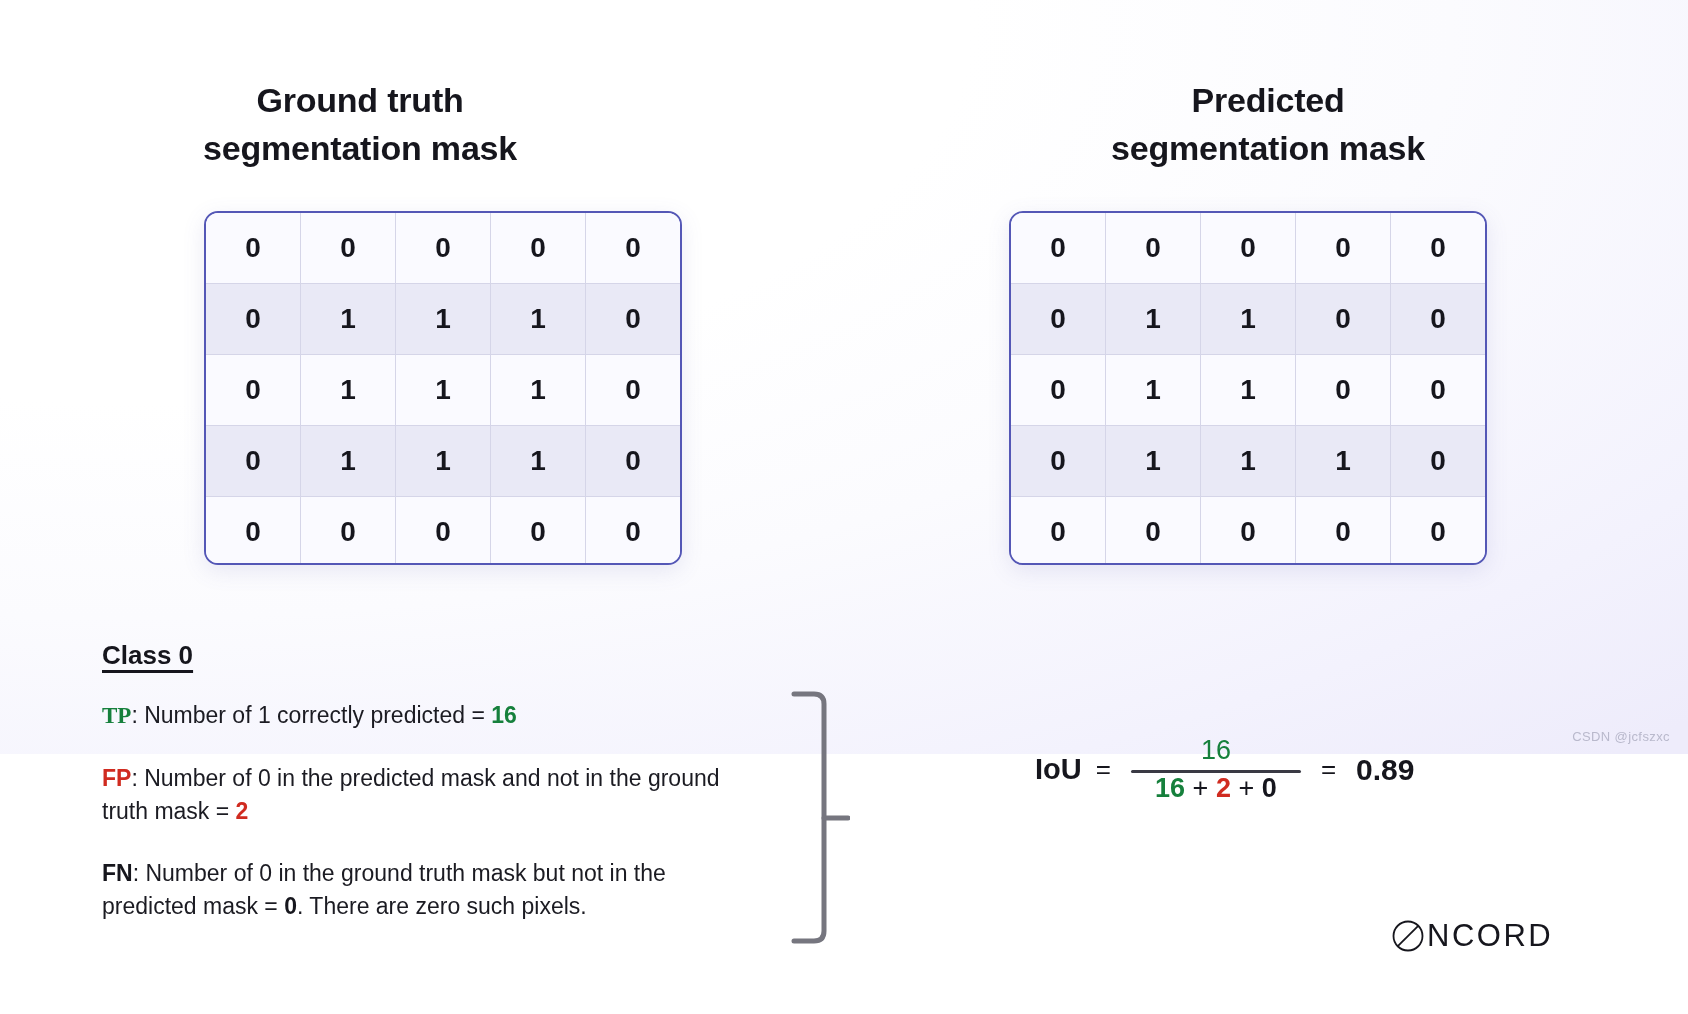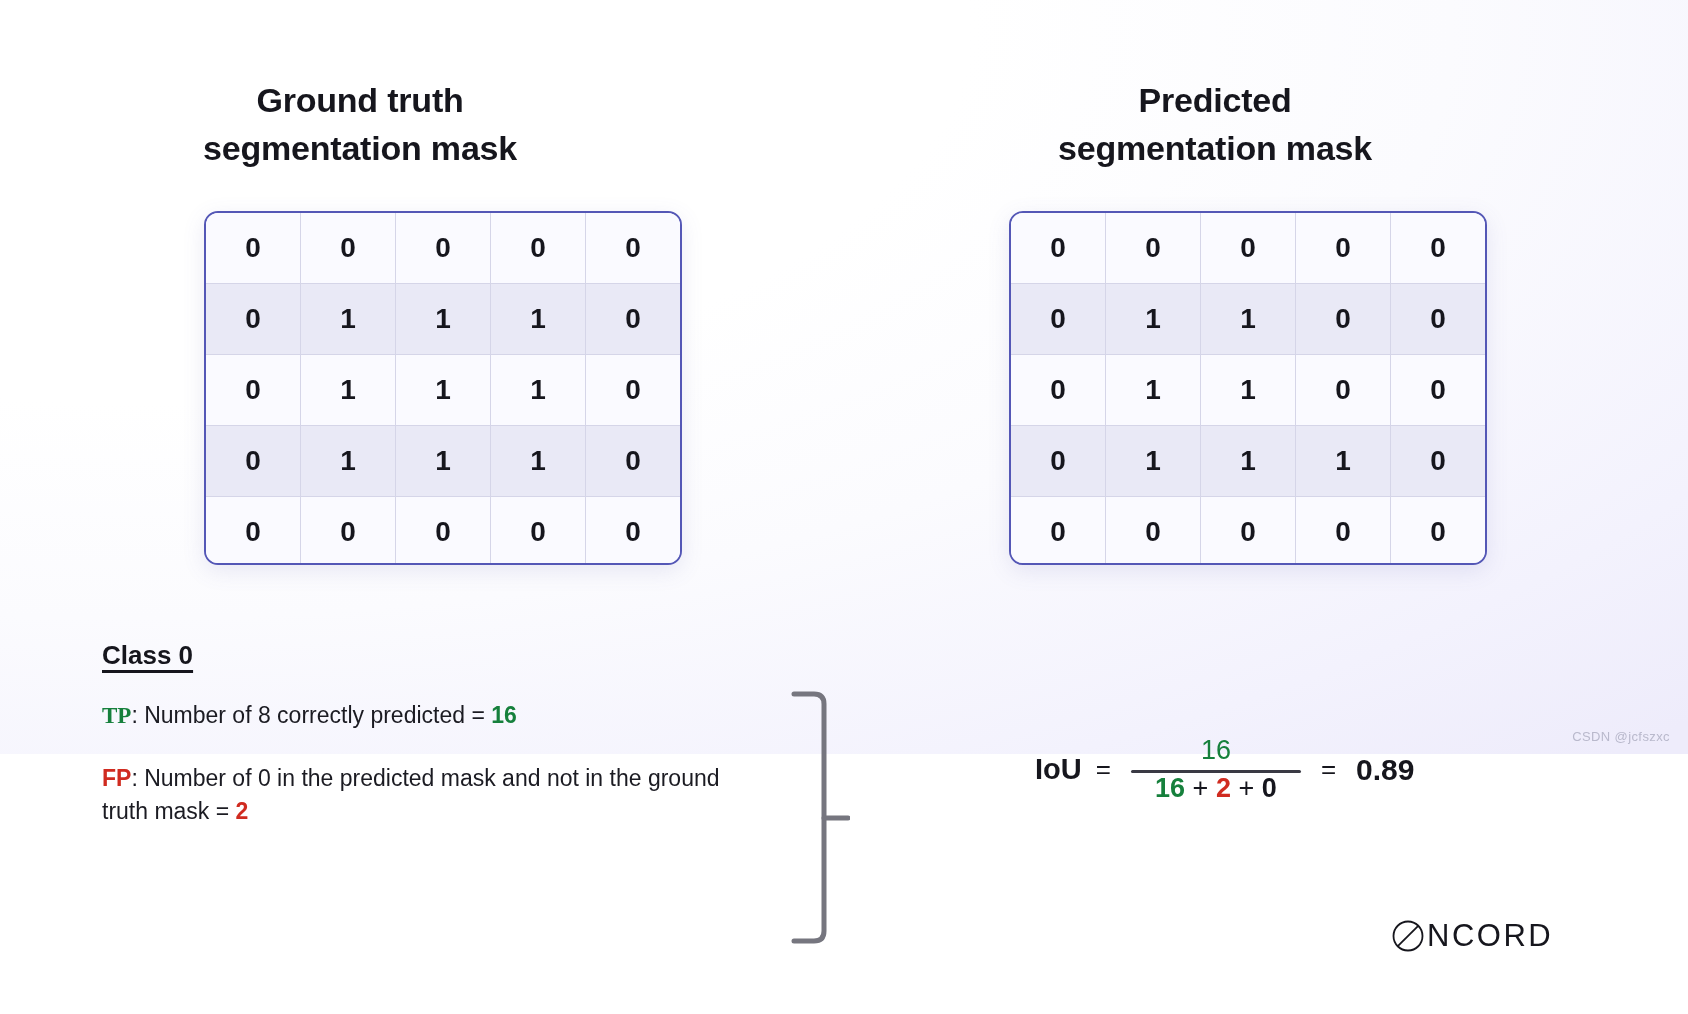--- a/index.html
+++ b/index.html
@@ -26,21 +26,21 @@
     position: absolute;
     text-align: center;
     font-size: 34px;
     font-weight: bold;
     color: #16161d;
     line-height: 1.42;
     letter-spacing: -0.2px;
     white-space: pre-line;
   }
   #gt-title { left: 120px;  top: 76px; width: 480px; }
-  #pr-title { left: 1005px; top: 76px; width: 420px; }
+  #pr-title { left: 1058px; top: 76px; width: 420px; }
 
   
   .grid-wrap {
     position: absolute;
     border: 2px solid #5457b6;
     border-radius: 14px;
     overflow: hidden;
     box-shadow: 0 6px 22px rgba(90, 92, 170, 0.13);
     background: #fbfbff;
   }
@@ -269,27 +269,30 @@
             <td class="v-green">0</td>
           </tr>
         </tbody>
     </table>
   </div>
 
   <div id="class-block">
     <div id="class-heading">Class 0</div>
 
     <div class="metric-line">
-      <span class="tag-tp">TP</span><span>: Number of 8 correctly predicted = </span><span class="num-green">16</span><span></span>
+      <span class="tag-tp">TP</span><span>: Number of 1 correctly predicted = </span><span class="num-green">16</span><span></span>
     </div>
 
     <div class="metric-line">
       <span class="tag-fp">FP</span><span>: Number of 0 in the predicted mask and not in the ground truth mask = </span><span class="num-red">2</span><span></span>
     </div>
 
+    <div class="metric-line">
+      <span class="tag-fn">FN</span><span>: Number of 0 in the ground truth mask but not in the predicted mask = </span><span class="num-black">0</span><span>. There are zero such pixels.</span>
+    </div>
   </div>
 
   <svg id="bracket" viewBox="0 0 60 255">
     <path d="M 4 4 H 24 Q 34 4 34 14 V 241 Q 34 251 24 251 H 4" fill="none" stroke="#76767f" stroke-width="5" stroke-linecap="round" stroke-linejoin="round"></path>
     <path d="M 34 128 H 58" fill="none" stroke="#76767f" stroke-width="5" stroke-linecap="round"></path>
   </svg>
 
   <div id="iou-block">
     <span id="iou-label">IoU</span>
     <span id="iou-eq1">=</span>

